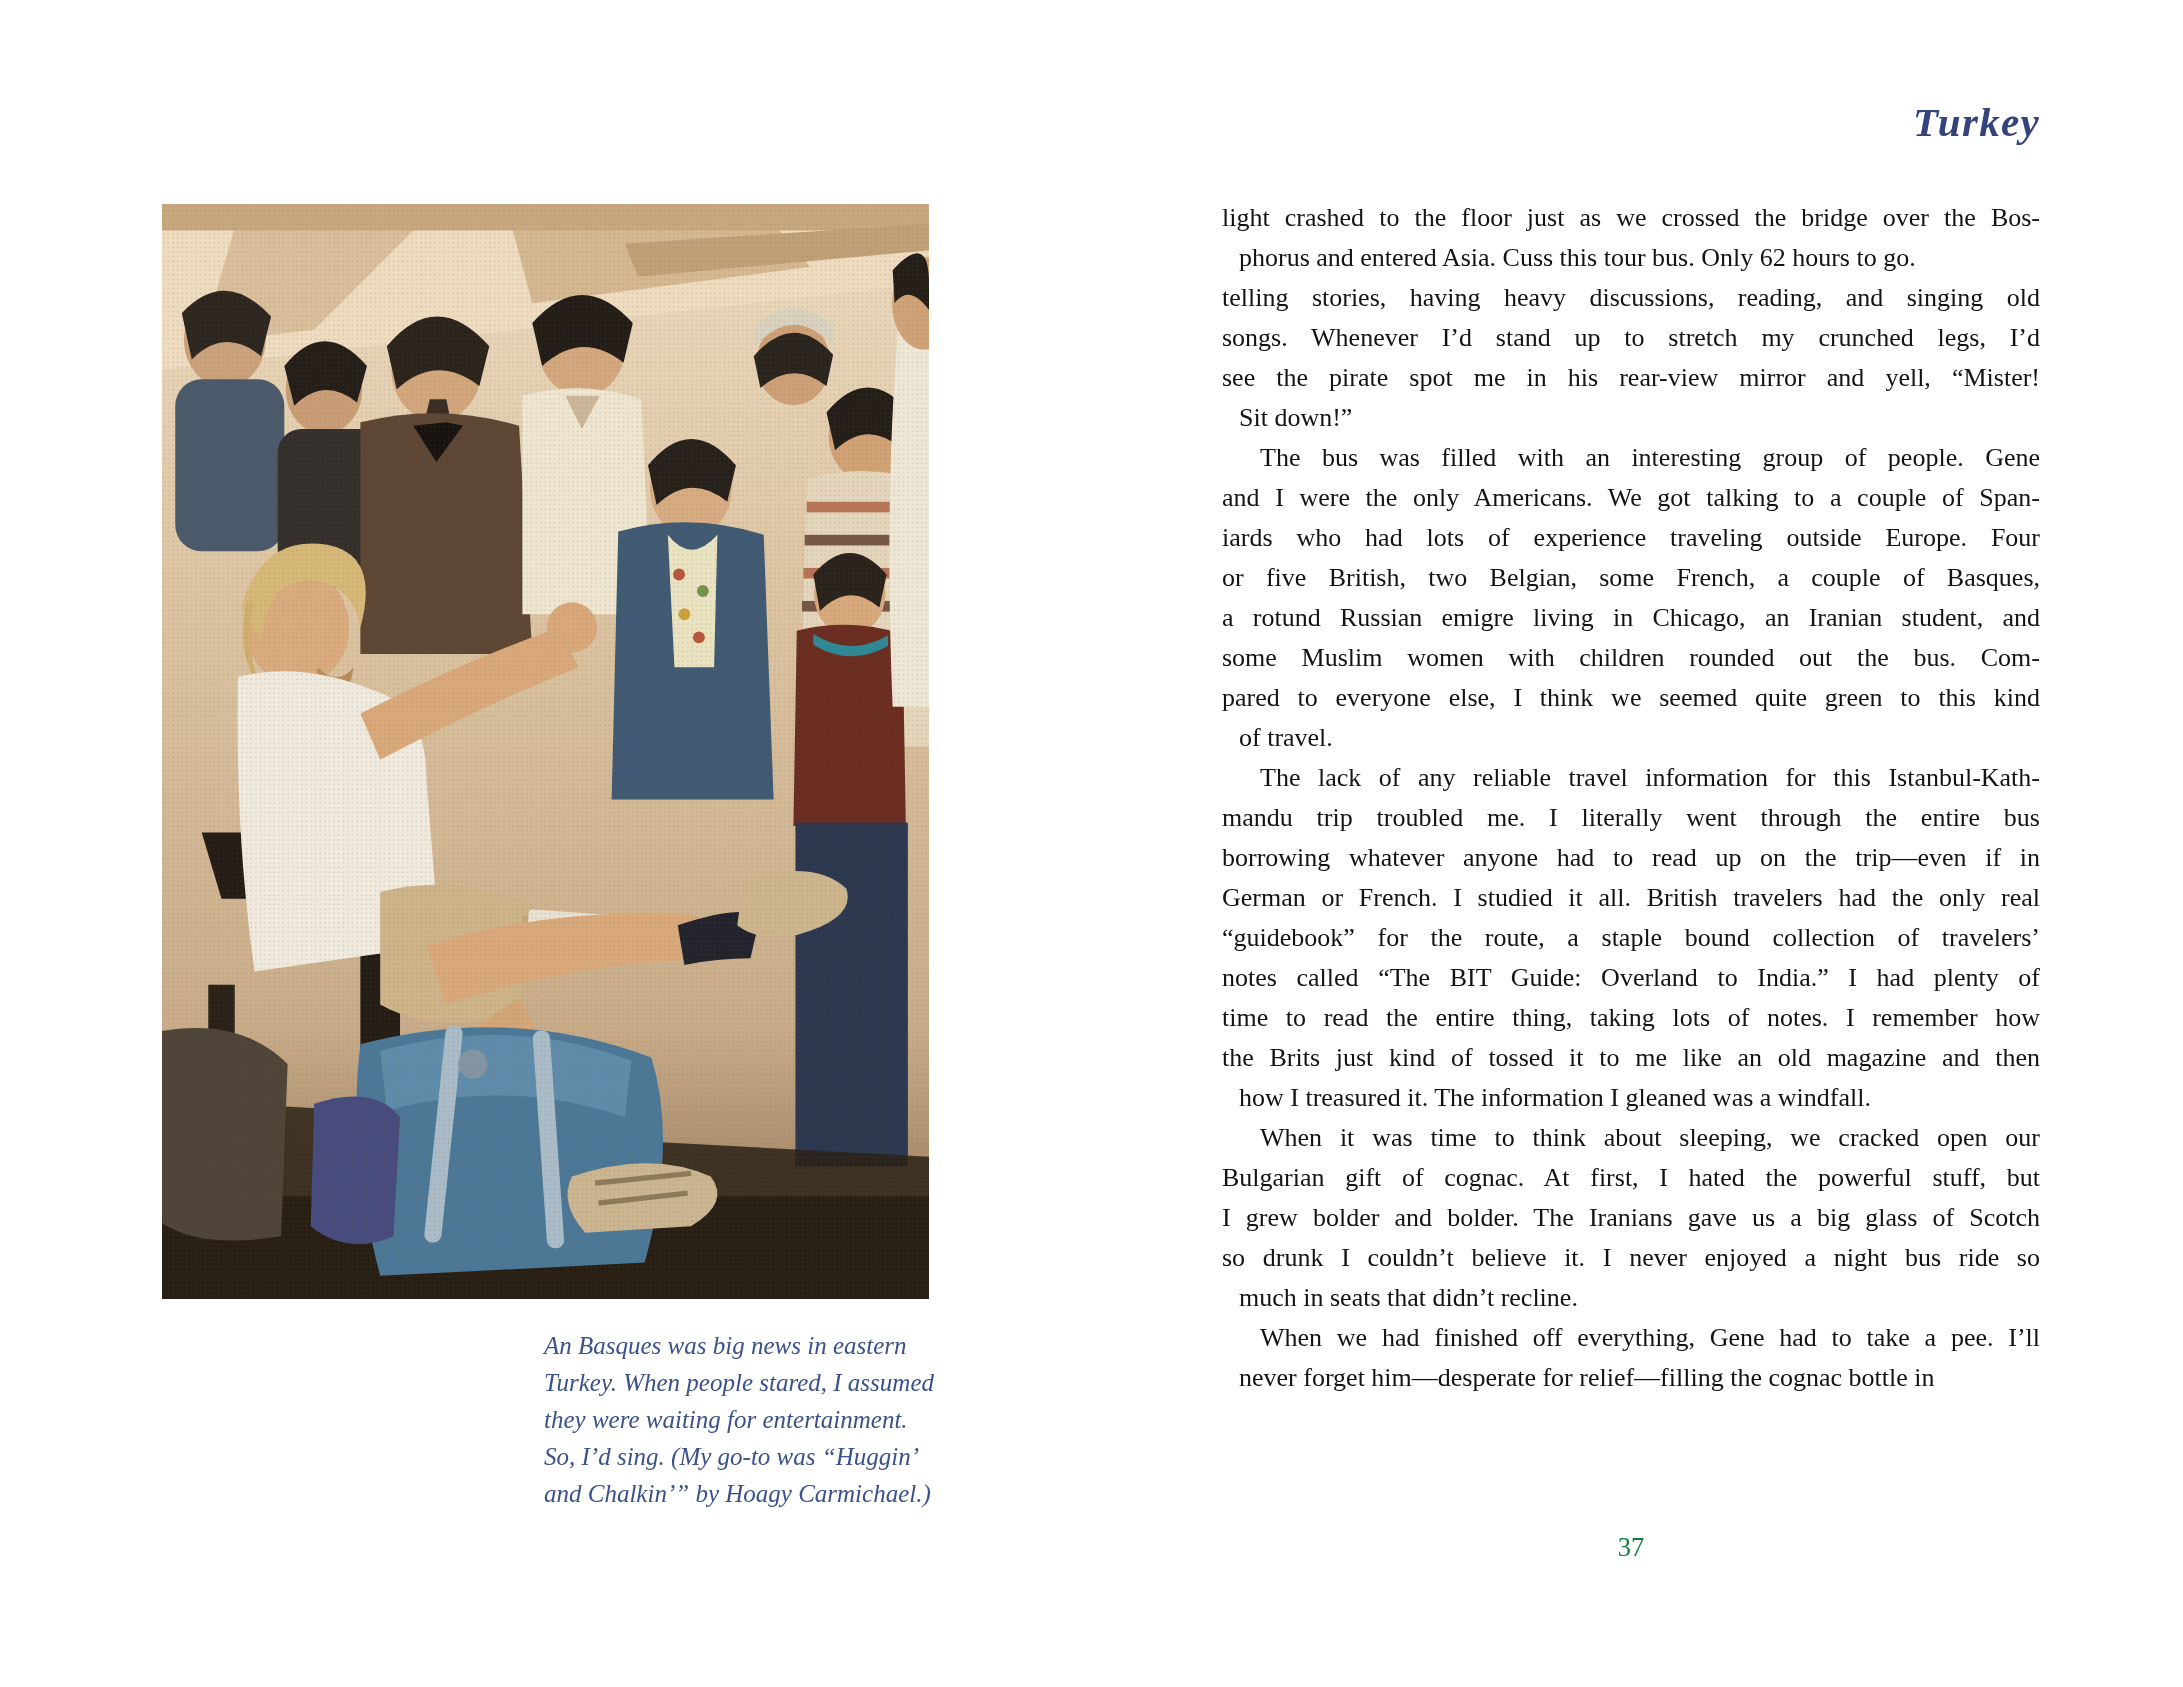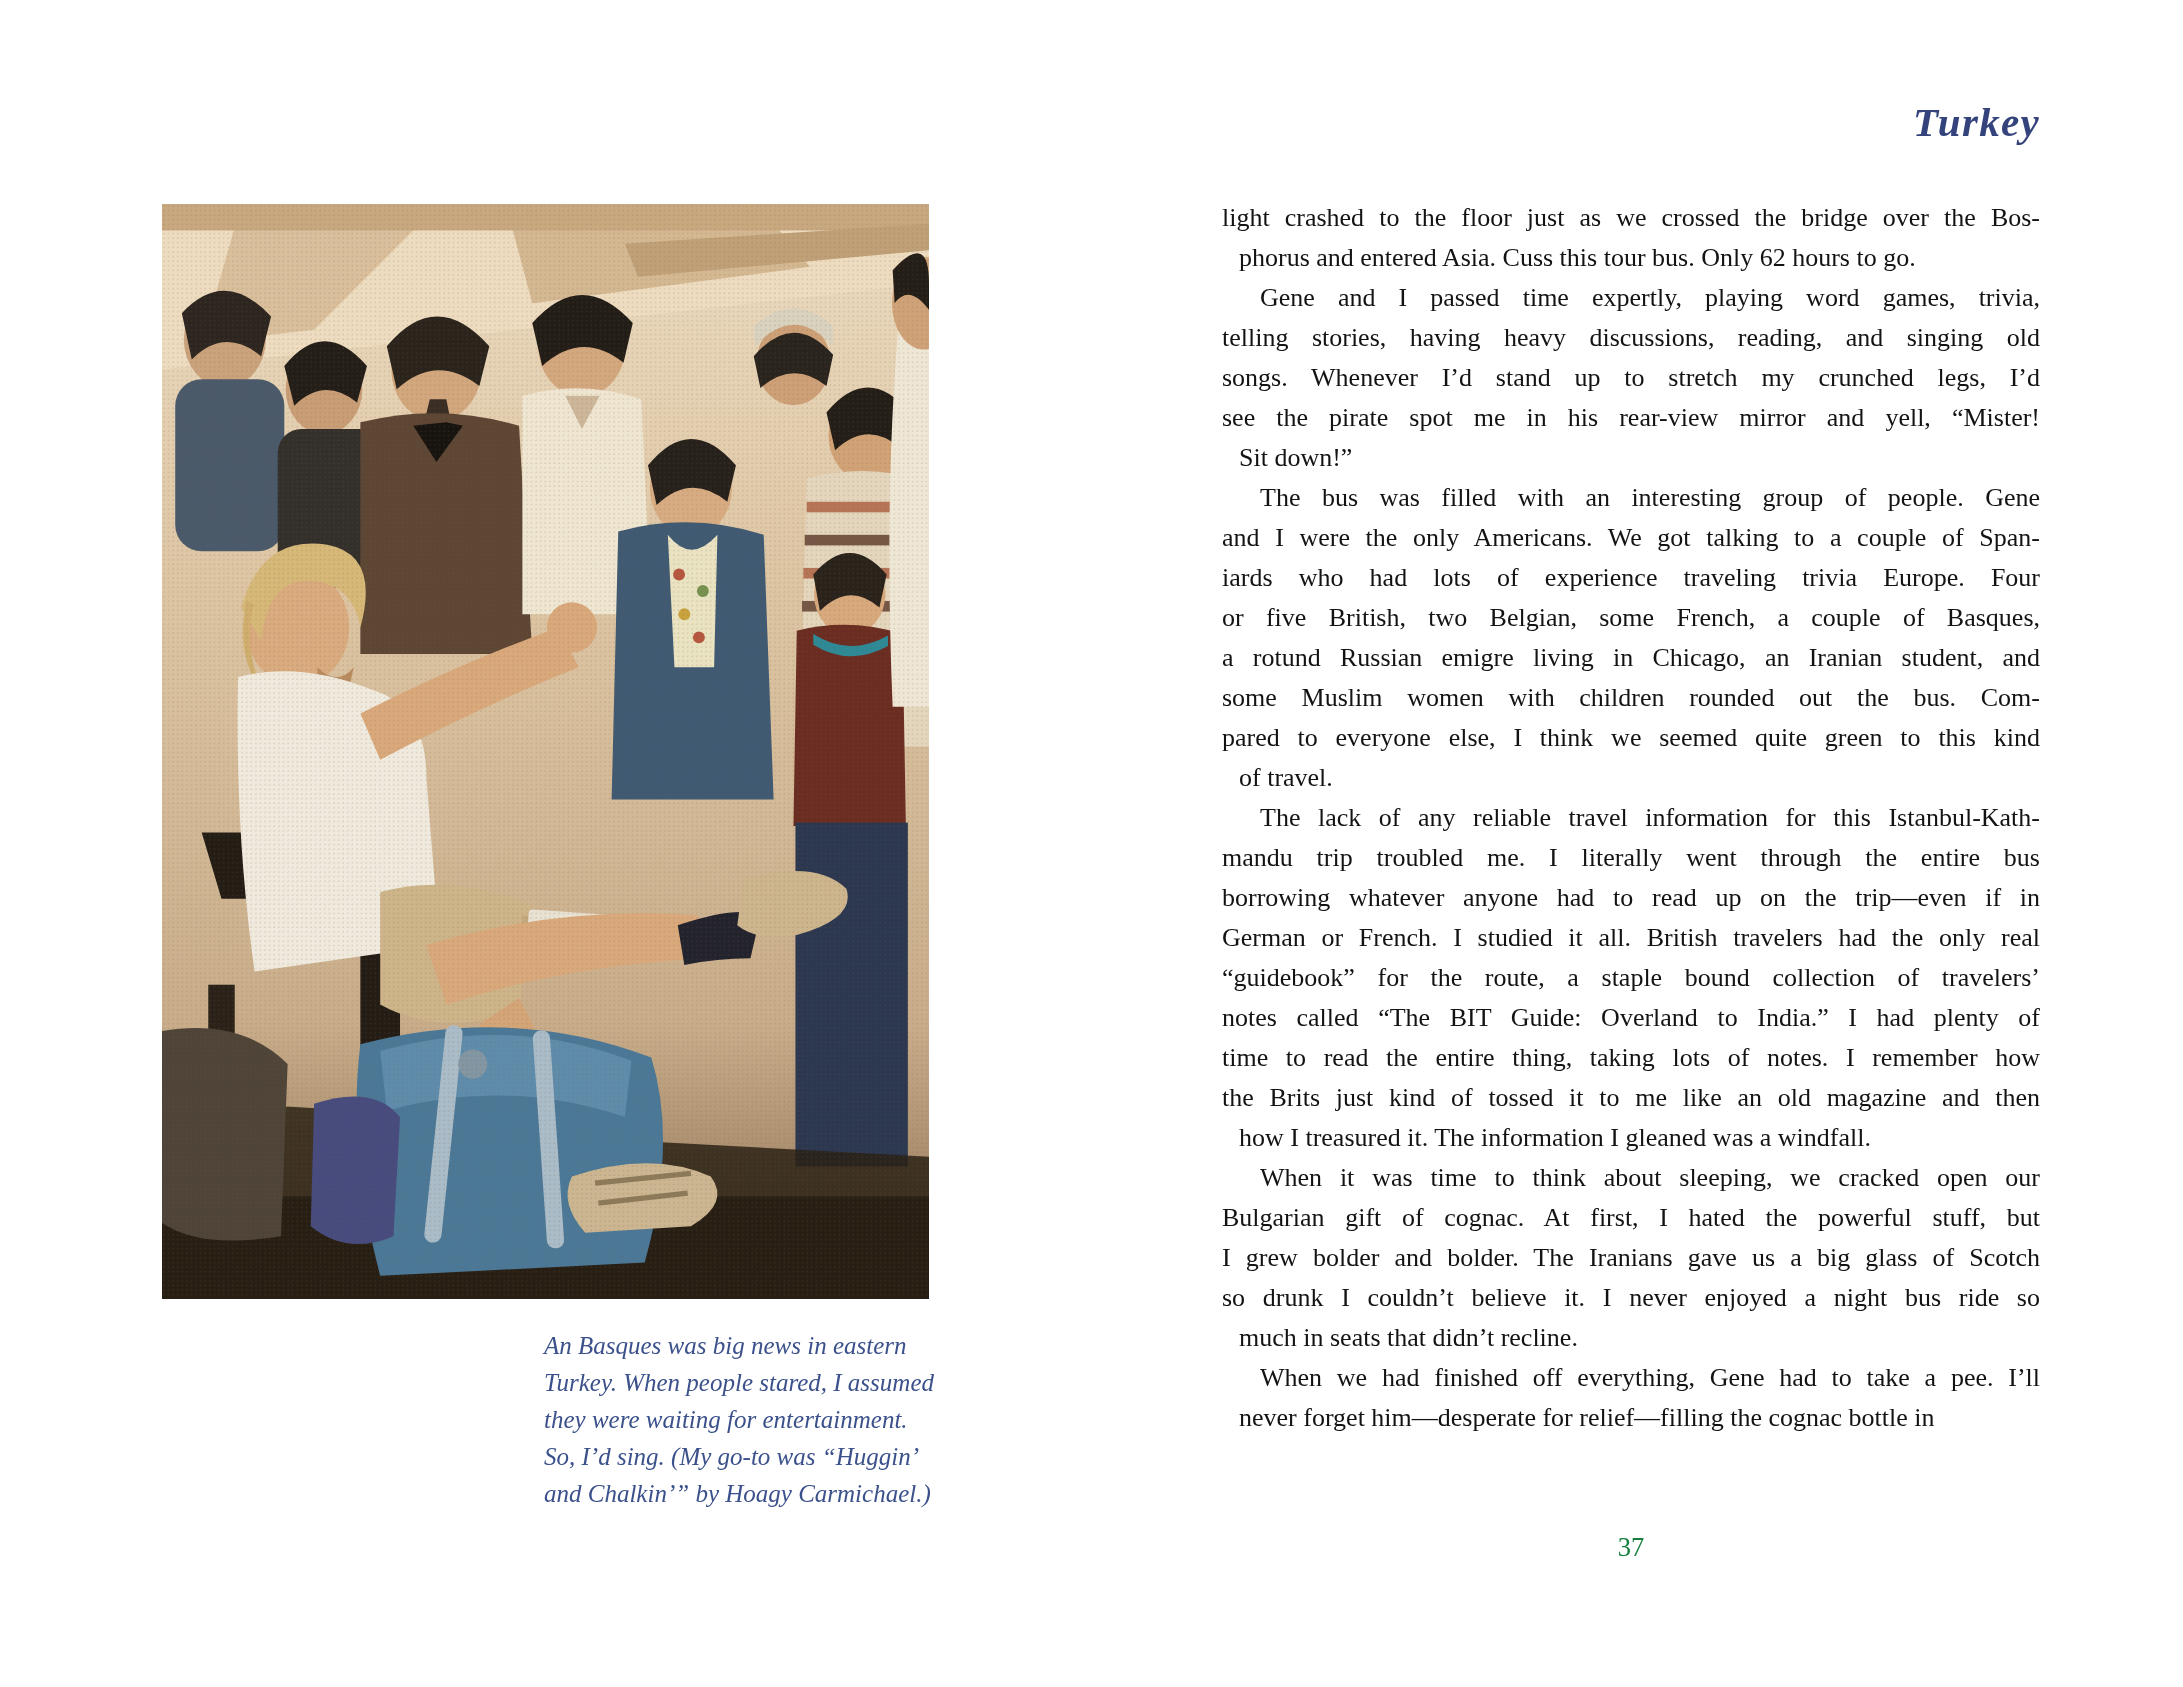--- a/index.html
+++ b/index.html
@@ -169,28 +169,27 @@
       <div class="cap-line">Turkey. When people stared, I assumed</div>
       <div class="cap-line">they were waiting for entertainment.</div>
       <div class="cap-line">So, I’d sing. (My go-to was “Huggin’</div>
       <div class="cap-line">and Chalkin’” by Hoagy Carmichael.)</div>
     </div>
 
   <div class="chapter-header">Turkey</div>
   <div class="text-col">
       <div class="line">light crashed to the floor just as we crossed the bridge over the Bos-</div>
       <div class="line last">phorus and entered Asia. Cuss this tour bus. Only 62 hours to go.</div>
-      <div class="line indent">Gene and I passed time expertly, playing word games, trivia,</div>
       <div class="line">telling stories, having heavy discussions, reading, and singing old</div>
       <div class="line">songs. Whenever I’d stand up to stretch my crunched legs, I’d</div>
       <div class="line">see the pirate spot me in his rear-view mirror and yell, “Mister!</div>
       <div class="line last">Sit down!”</div>
       <div class="line indent">The bus was filled with an interesting group of people. Gene</div>
       <div class="line">and I were the only Americans. We got talking to a couple of Span-</div>
-      <div class="line">iards who had lots of experience traveling trivia Europe. Four</div>
+      <div class="line">iards who had lots of experience traveling outside Europe. Four</div>
       <div class="line">or five British, two Belgian, some French, a couple of Basques,</div>
       <div class="line">a rotund Russian emigre living in Chicago, an Iranian student, and</div>
       <div class="line">some Muslim women with children rounded out the bus. Com-</div>
       <div class="line">pared to everyone else, I think we seemed quite green to this kind</div>
       <div class="line last">of travel.</div>
       <div class="line indent">The lack of any reliable travel information for this Istanbul-Kath-</div>
       <div class="line">mandu trip troubled me. I literally went through the entire bus</div>
       <div class="line">borrowing whatever anyone had to read up on the trip—even if in</div>
       <div class="line">German or French. I studied it all. British travelers had the only real</div>
       <div class="line">“guidebook” for the route, a staple bound collection of travelers’</div>

